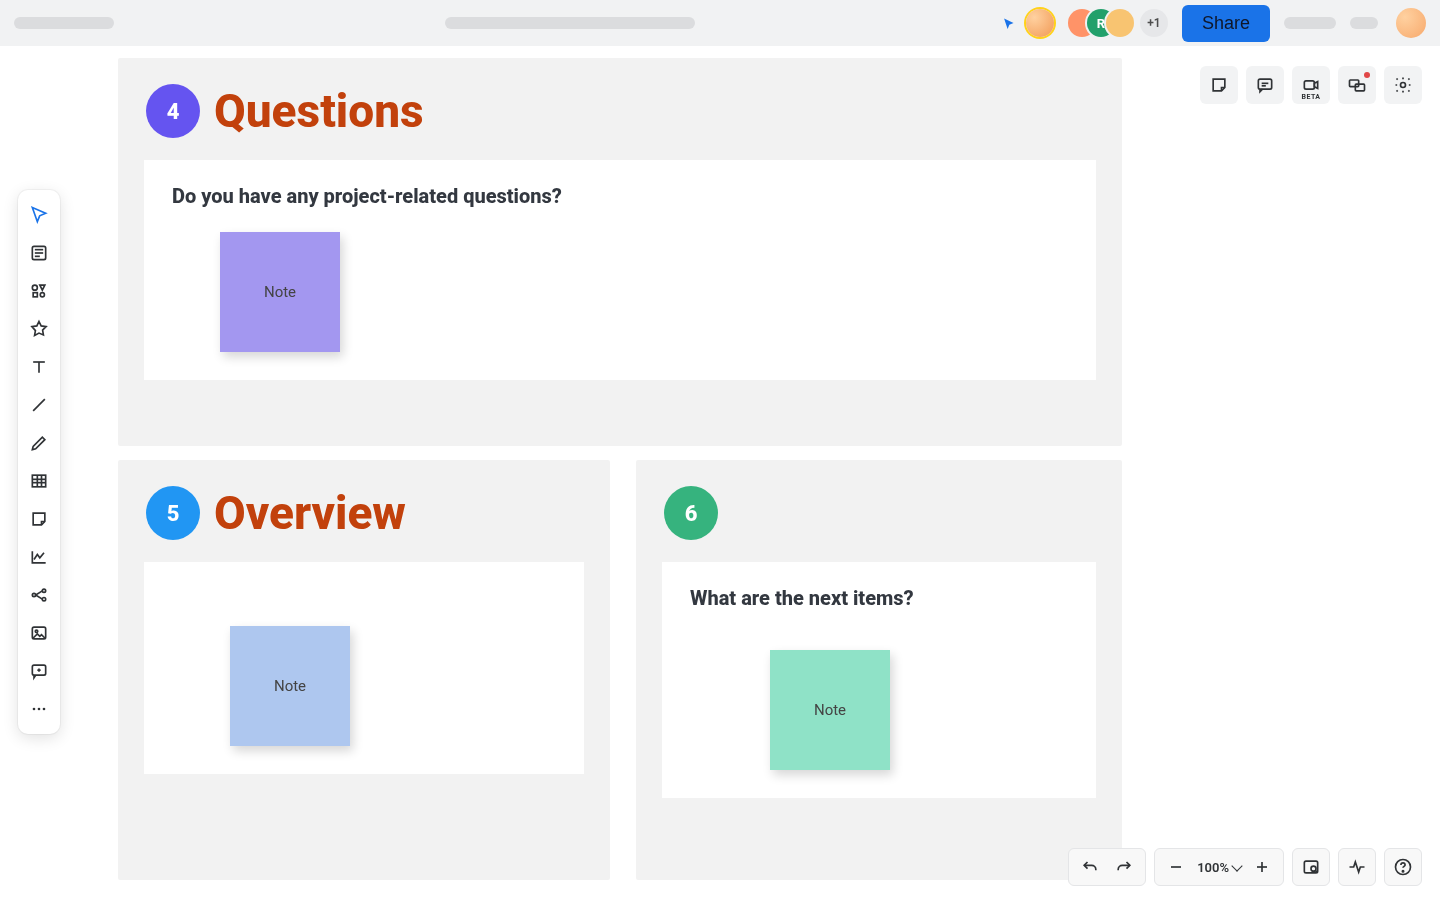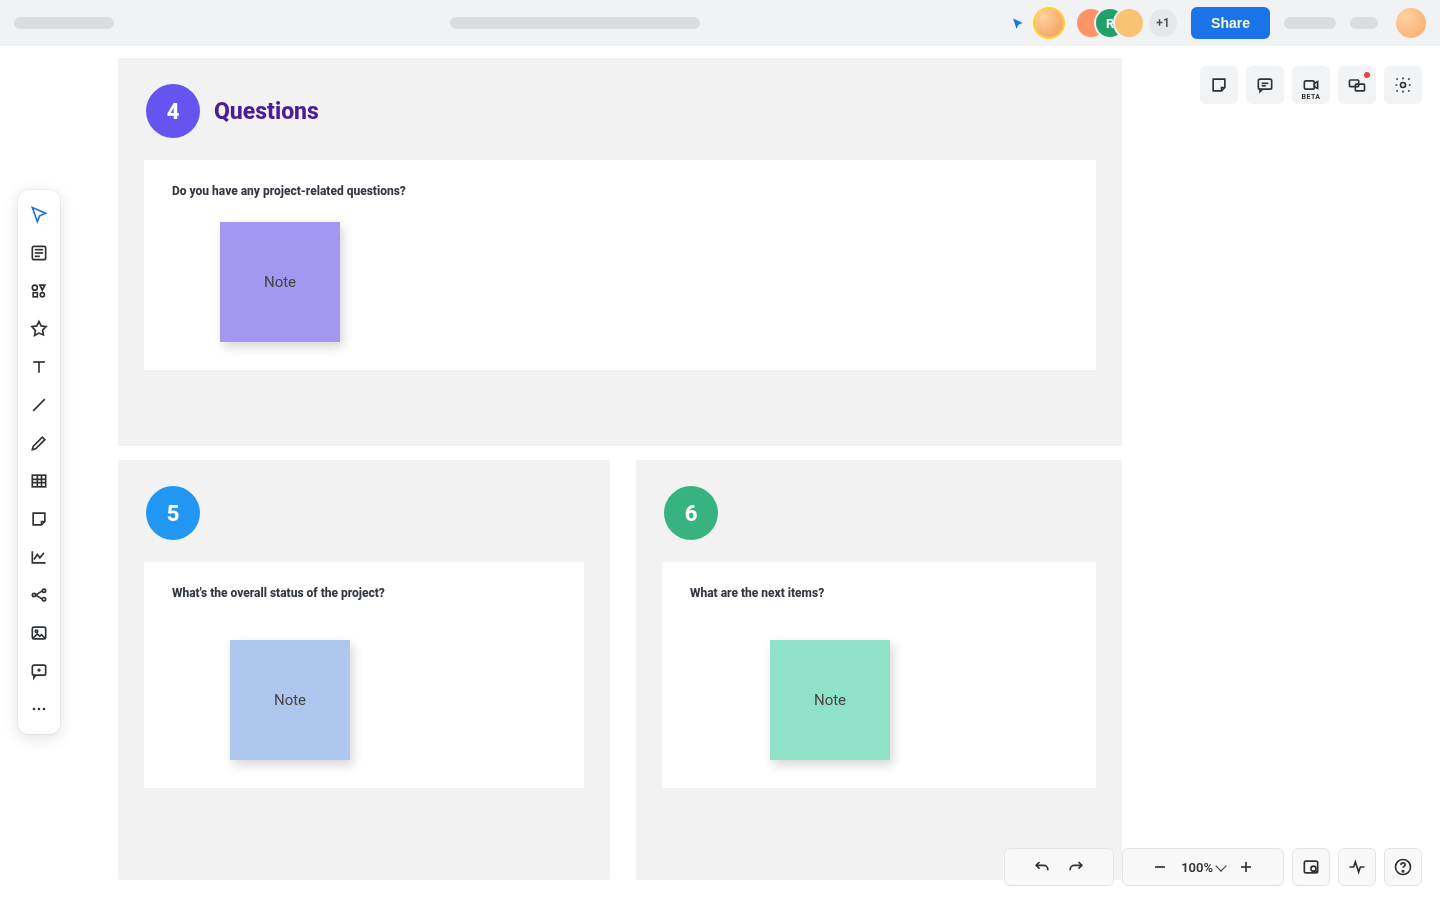--- a/index.html
+++ b/index.html
@@ -45,23 +45,23 @@
   .av3 { background:#f8c471;}
   .overflow-count {
     width:28px;height:28px;border-radius:50%;
     background:#e6e7e9;color:#4d4d4d;
     font-size:12px;font-weight:600;
     display:flex;align-items:center;justify-content:center;
     margin-left:6px;
   }
   .share-btn {
     margin-left:14px;
-    background:#1a73e8;color:#fef9c3;
+    background:#1a73e8;color:#0f172a;
     border:none;border-radius:6px;
-    font-size:14px;font-weight:700;
+    font-size:18px;font-weight:400;
     padding:8px 20px;cursor:pointer;
   }
   .right-ph { width:52px; height:12px; margin-left:14px;}
   .right-ph.small { width:28px;}
   .self-avatar {
     width:30px;height:30px;border-radius:50%;
     margin-left:18px;
     background: radial-gradient(circle at 30% 30%, #ffd1a0, #f7a96c);
     box-shadow: 0 0 0 2px #f1f2f3;
   }
@@ -131,32 +131,32 @@
     padding:26px 28px 22px;
   }
   .frame .step-badge {
     width:54px;height:54px;border-radius:50%;
     display:flex;align-items:center;justify-content:center;
     color:#fff;font-weight:800;font-size:22px;
     flex-shrink:0;
   }
   .frame h2 {
     margin:0;
-    font-size:23px;
+    font-size:46px;
     font-weight:800;
-    color:#4c1d95;
+    color:#c2410c;
   }
   .frame .body {
     margin:0 26px 26px;
     background:#ffffff;
     padding:24px 28px 28px;
   }
   .frame .prompt {
     font-weight:800;
-    font-size:12px;
+    font-size:20px;
     color:#333840;
     margin:0 0 24px;
   }
   .sticky {
     width:120px;height:120px;
     display:flex;align-items:center;justify-content:center;
     font-size:15px;color:#444;
     box-shadow:3px 5px 10px rgba(0,0,0,0.16);
     cursor:grab;
     margin-left:48px;
@@ -176,21 +176,21 @@
     bottom:14px; right:18px;
     display:flex; gap:8px;
     align-items:center;
   }
   .pill {
     background:#f8f8f8;
     border:1px solid #e4e5e7;
     border-radius:6px;
     height:38px;
     display:flex;align-items:center;
-    padding:0 20px;
+    padding:0 4px;
   }
   .pill .sq-btn { background:transparent; width:34px; height:34px;}
   .pill .zoom-label {
     font-size:13px;font-weight:600;color:#303336;
     padding:0 4px;
     display:flex;align-items:center;gap:4px;
   }
   .chevron { width:8px;height:8px;border-right:1.5px solid #303336;border-bottom:1.5px solid #303336;transform:rotate(45deg);margin-top:-3px;}
   .cluster { display:flex; gap:8px;}
 </style>
@@ -366,23 +366,23 @@
     </div>
     <div class="body">
       <p class="prompt">Do you have any project-related questions?</p>
       <div class="sticky purple">Note</div>
     </div>
   </div>
 
   <div class="frame left step-5">
     <div class="header">
       <div class="step-badge">5</div>
+      <h2>Overview</h2>
     </div>
     <div class="body">
-      <p class="prompt">What's the overall status of the project?</p>
       <div class="sticky blue" style="margin-left:58px;margin-top:40px;">Note</div>
     </div>
   </div>
 
   <div class="frame right step-6">
     <div class="header">
       <div class="step-badge">6</div>
     </div>
     <div class="body">
       <p class="prompt">What are the next items?</p>

